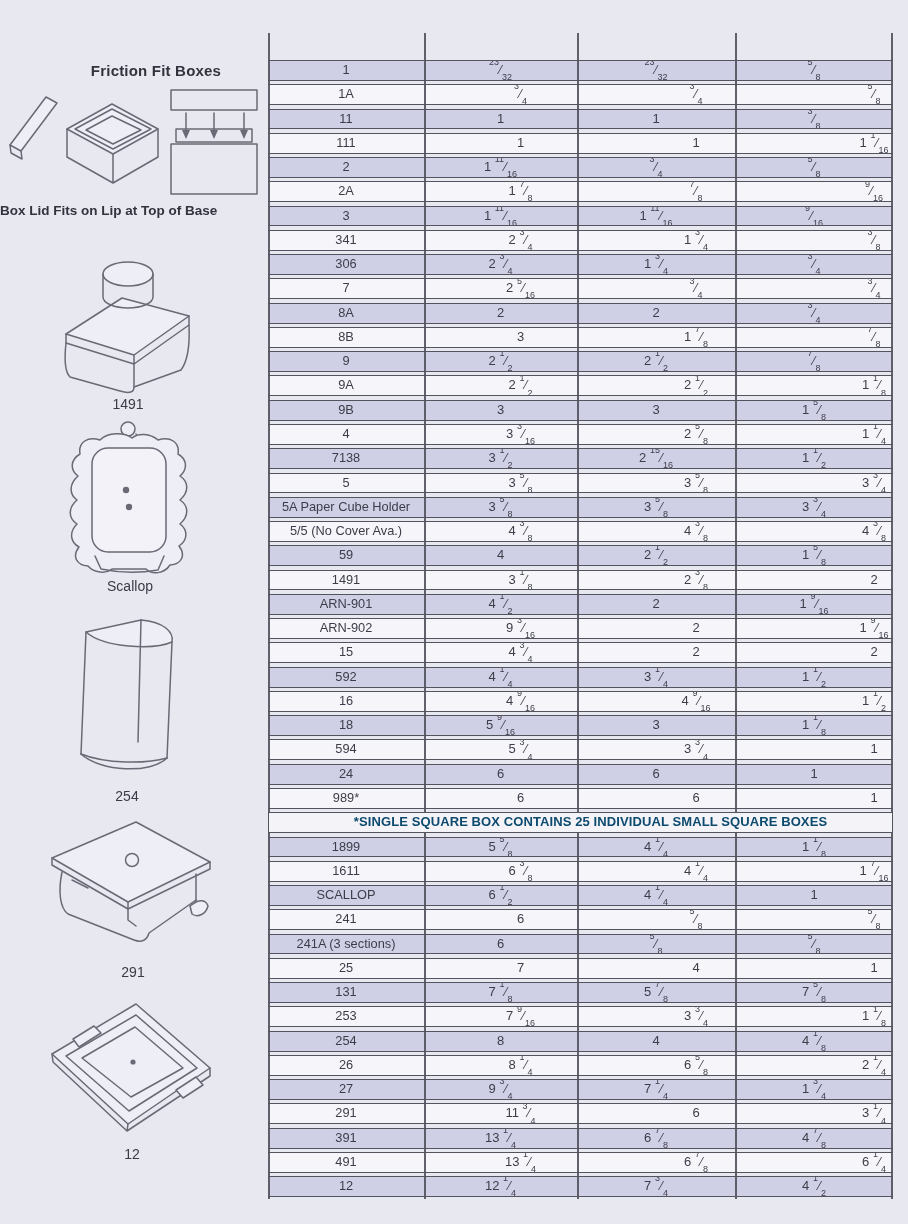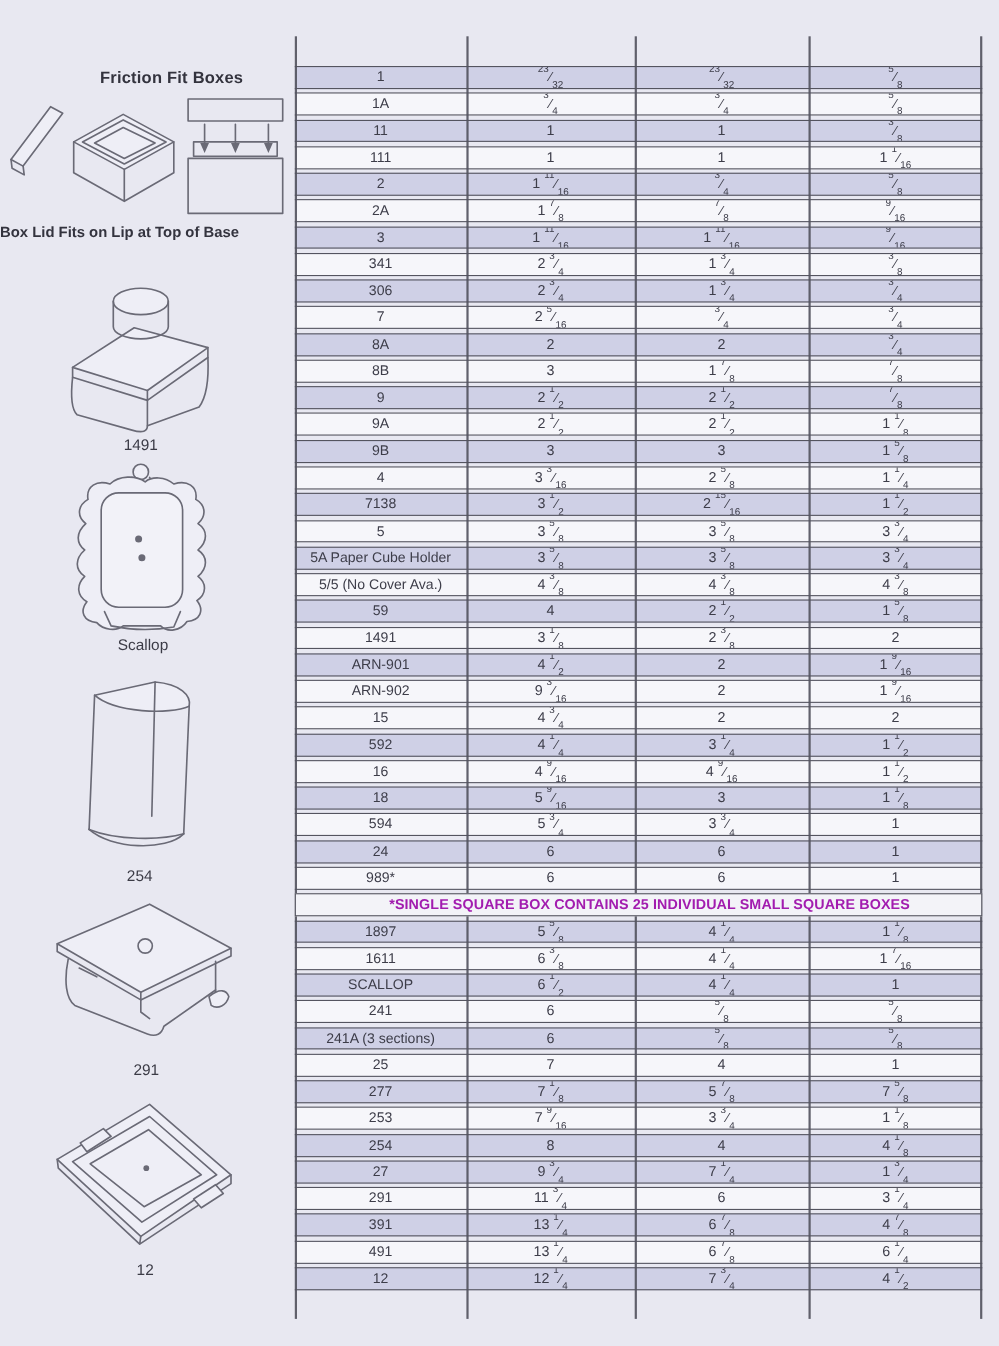--- a/index.html
+++ b/index.html
@@ -35,29 +35,29 @@
   .thead{position:absolute;top:0;left:0;width:100%;height:27px;
     display:grid;grid-template-columns:156px 153px 158px 158px;z-index:1;margin-top:47px;}
   .thead .hcell{display:flex;align-items:center;justify-content:center;
     font-size:14.5px;font-weight:700;color:#2f2f3a;letter-spacing:.2px;}
   .rows{position:absolute;top:27px;left:0;width:100%;}
   .row{display:grid;grid-template-columns:156px 153px 158px 158px;
     height:20.9px;box-sizing:border-box;
     border-top:1.6px solid var(--line);border-bottom:1.6px solid var(--line);
     margin-bottom:3.38px;position:relative;z-index:1;}
   .row.shaded{background:var(--shaded);}
-  .row.plain{background:var(--plain);}
+  .row.plain{background:var(--plain);gap:20px;}
   .cell{text-align:center;line-height:17.2px;font-size:13px;color:var(--text);
     overflow:hidden;white-space:nowrap;}
   .cell.c-cat{font-size:12.8px;font-weight:500;}
   .cell sup{font-size:9px;line-height:0;position:relative;top:-3.5px;font-weight:500;}
   .cell sub{font-size:9px;line-height:0;position:relative;top:2.5px;font-weight:500;}
   .cell .sl{font-size:12px;margin:0 .5px;}
   .note-row{display:block;text-align:center;line-height:17.4px;
-    background:#f3f3f8;z-index:3;font-weight:700;font-size:13px;color:#a21caf;
+    background:#f3f3f8;z-index:3;font-weight:700;font-size:13px;color:#0c4a6e;
     border-left:1.6px solid var(--line);border-right:1.6px solid var(--line);
     letter-spacing:.1px;padding-left:20px;}
 </style>
 </head>
 <body>
 
 <div class="page">
 
   <div class="left">
     <div class="title">Friction Fit Boxes</div>
@@ -341,21 +341,21 @@
     <div class="cell">1</div>
   </div>
         <div class="row plain">
     <div class="cell c-cat">989*</div>
     <div class="cell">6</div>
     <div class="cell">6</div>
     <div class="cell">1</div>
   </div>
         <div class="row note-row">*SINGLE SQUARE BOX CONTAINS 25 INDIVIDUAL SMALL SQUARE BOXES</div>
         <div class="row shaded">
-    <div class="cell c-cat">1897</div>
+    <div class="cell c-cat">1899</div>
     <div class="cell">5 <sup>5</sup><span class="sl">⁄</span><sub>8</sub></div>
     <div class="cell">4 <sup>1</sup><span class="sl">⁄</span><sub>4</sub></div>
     <div class="cell">1 <sup>1</sup><span class="sl">⁄</span><sub>8</sub></div>
   </div>
         <div class="row plain">
     <div class="cell c-cat">1611</div>
     <div class="cell">6 <sup>3</sup><span class="sl">⁄</span><sub>8</sub></div>
     <div class="cell">4 <sup>1</sup><span class="sl">⁄</span><sub>4</sub></div>
     <div class="cell">1 <sup>7</sup><span class="sl">⁄</span><sub>16</sub></div>
   </div>
@@ -377,37 +377,43 @@
     <div class="cell"><sup>5</sup><span class="sl">⁄</span><sub>8</sub></div>
     <div class="cell"><sup>5</sup><span class="sl">⁄</span><sub>8</sub></div>
   </div>
         <div class="row plain">
     <div class="cell c-cat">25</div>
     <div class="cell">7</div>
     <div class="cell">4</div>
     <div class="cell">1</div>
   </div>
         <div class="row shaded">
-    <div class="cell c-cat">277</div>
+    <div class="cell c-cat">131</div>
     <div class="cell">7 <sup>1</sup><span class="sl">⁄</span><sub>8</sub></div>
     <div class="cell">5 <sup>7</sup><span class="sl">⁄</span><sub>8</sub></div>
     <div class="cell">7 <sup>5</sup><span class="sl">⁄</span><sub>8</sub></div>
   </div>
         <div class="row plain">
     <div class="cell c-cat">253</div>
     <div class="cell">7 <sup>9</sup><span class="sl">⁄</span><sub>16</sub></div>
     <div class="cell">3 <sup>3</sup><span class="sl">⁄</span><sub>4</sub></div>
     <div class="cell">1 <sup>1</sup><span class="sl">⁄</span><sub>8</sub></div>
   </div>
         <div class="row shaded">
     <div class="cell c-cat">254</div>
     <div class="cell">8</div>
     <div class="cell">4</div>
     <div class="cell">4 <sup>1</sup><span class="sl">⁄</span><sub>8</sub></div>
   </div>
+        <div class="row plain">
+    <div class="cell c-cat">26</div>
+    <div class="cell">8 <sup>1</sup><span class="sl">⁄</span><sub>4</sub></div>
+    <div class="cell">6 <sup>5</sup><span class="sl">⁄</span><sub>8</sub></div>
+    <div class="cell">2 <sup>1</sup><span class="sl">⁄</span><sub>4</sub></div>
+  </div>
         <div class="row shaded">
     <div class="cell c-cat">27</div>
     <div class="cell">9 <sup>3</sup><span class="sl">⁄</span><sub>4</sub></div>
     <div class="cell">7 <sup>1</sup><span class="sl">⁄</span><sub>4</sub></div>
     <div class="cell">1 <sup>3</sup><span class="sl">⁄</span><sub>4</sub></div>
   </div>
         <div class="row plain">
     <div class="cell c-cat">291</div>
     <div class="cell">11 <sup>3</sup><span class="sl">⁄</span><sub>4</sub></div>
     <div class="cell">6</div>

